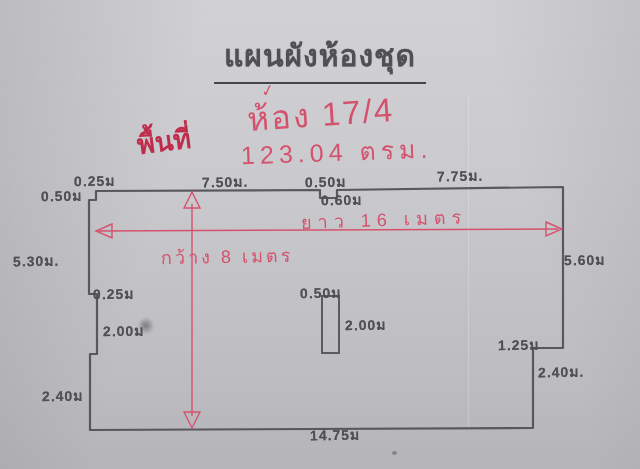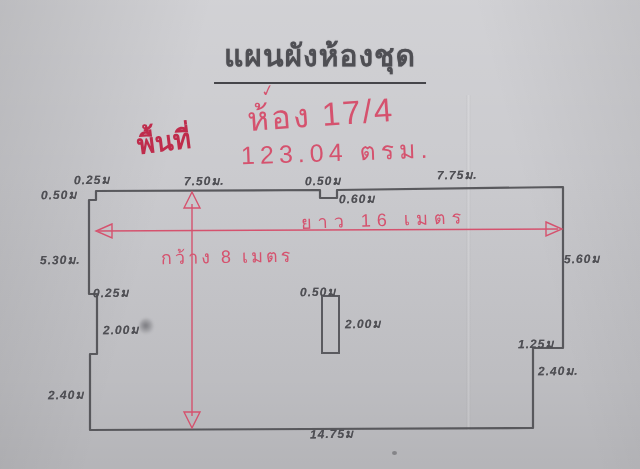--- a/index.html
+++ b/index.html
@@ -51,25 +51,24 @@
     color:var(--red-ink-dark,#bf2c4c);transform:rotate(-7deg);
   }
   .area-value{left:241px;top:132px;font-size:25px;letter-spacing:5px;transform:rotate(-2deg);}
   .arrow-label{font-size:18px;}
   .len-label{left:301px;top:205px;letter-spacing:6px;transform:rotate(-2deg);}
   .wid-label{left:161px;top:242px;letter-spacing:3px;transform:rotate(-1deg);}
   
   .dim{
     position:absolute;
     color:var(--pencil,#4f4f54);
-    font-size:12px;font-weight:bold;letter-spacing:1px;
+    font-size:14px;font-weight:bold;letter-spacing:1px;
     transform:rotate(-1deg);
     white-space:nowrap;
     text-shadow:0 0 .6px rgba(70,70,76,.6);
-    font-style:italic;
   }
 </style>
 </head>
 <body>
 
 <div id="canvas">
 
   <div class="crease"></div>
   <div class="smudge"></div>
   <div class="speck"></div>
@@ -99,28 +98,28 @@
 
   <div class="abs red check">✓</div>
   <div class="abs red room">ห้อง 17/4</div>
   <div class="abs area-label">พื้นที่</div>
   <div class="abs red area-value">123.04 ตรม.</div>
   <div class="abs red arrow-label len-label">ยาว 16 เมตร</div>
   <div class="abs red arrow-label wid-label">กว้าง 8 เมตร</div>
 
   <span class="dim" style="left:41px;top:185px">0.50ม</span>
   <span class="dim" style="left:74px;top:170px">0.25ม</span>
-  <span class="dim" style="left:184px;top:171px">7.50ม.</span>
+  <span class="dim" style="left:202px;top:171px">7.50ม.</span>
   <span class="dim" style="left:305px;top:171px">0.50ม</span>
-  <span class="dim" style="left:339px;top:189px">0.60ม</span>
+  <span class="dim" style="left:321px;top:189px">0.60ม</span>
   <span class="dim" style="left:437px;top:165px">7.75ม.</span>
-  <span class="dim" style="left:40px;top:250px">5.30ม.</span>
+  <span class="dim" style="left:13px;top:250px">5.30ม.</span>
   <span class="dim" style="left:564px;top:249px">5.60ม</span>
   <span class="dim" style="left:93px;top:283px">0.25ม</span>
   <span class="dim" style="left:103px;top:320px">2.00ม</span>
-  <span class="dim" style="left:48px;top:385px">2.40ม</span>
-  <span class="dim" style="left:518px;top:334px">1.25ม</span>
+  <span class="dim" style="left:42px;top:385px">2.40ม</span>
+  <span class="dim" style="left:498px;top:334px">1.25ม</span>
   <span class="dim" style="left:538px;top:361px">2.40ม.</span>
   <span class="dim" style="left:310px;top:424px">14.75ม</span>
   <span class="dim" style="left:300px;top:282px">0.50ม</span>
   <span class="dim" style="left:345px;top:314px">2.00ม</span>
 
 </div>
 
 </body></html>

